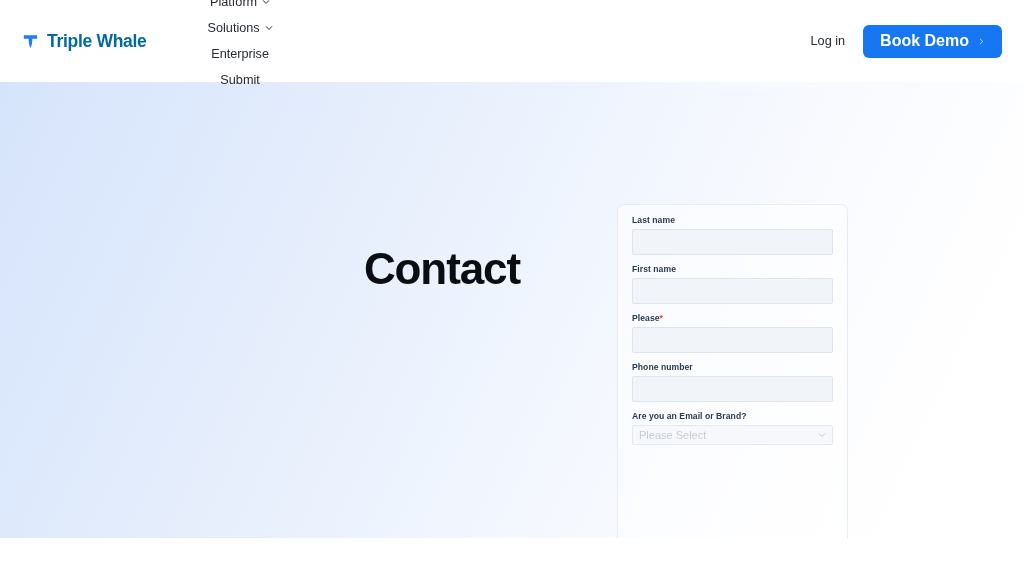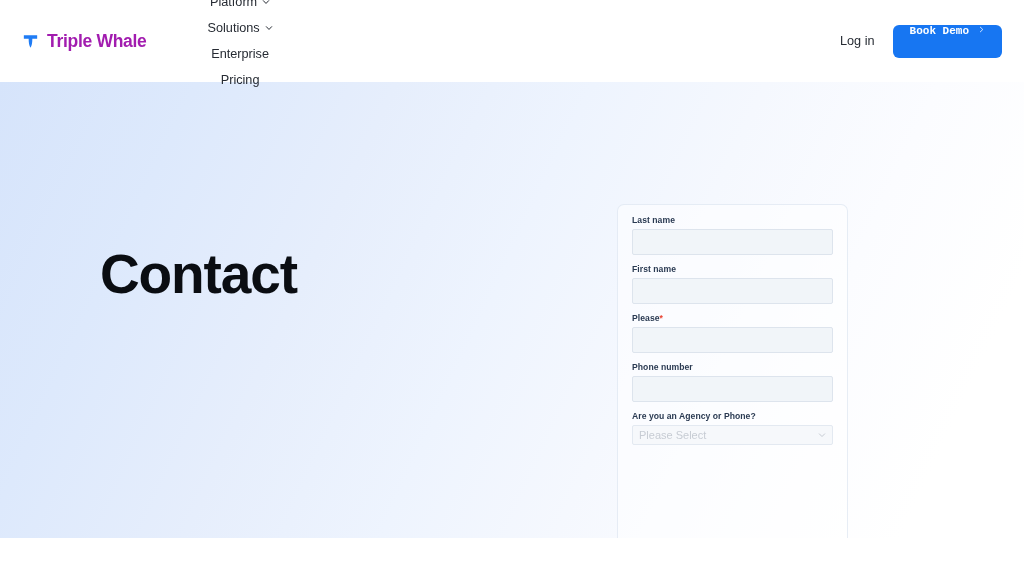--- a/index.html
+++ b/index.html
@@ -41,21 +41,21 @@
   }
   .brand-mark {
     width: 17px;
     height: 17px;
     display: block;
     flex: 0 0 auto;
   }
   .brand-name {
     font-size: 17.5px;
     font-weight: bold;
-    color: #a21caf;
+    color: #0369a1;
     letter-spacing: -0.3px;
     white-space: nowrap;
   }
 
   .nav {
     display: flex;
     align-items: center;
     margin-left: 47px;
     gap: 0px;
     flex-direction: column;
@@ -87,32 +87,32 @@
   }
   .login-link {
     font-size: 12.7px;
     color: #262b33;
     text-decoration: none;
     white-space: nowrap;
     cursor: pointer;
   }
   .demo-btn {
     display: flex;
-    align-items: flex-start;
+    align-items: center;
     gap: 9px;
     background: #1776f2;
     color: #ffffff;
-    font-size: 11px;
+    font-size: 16px;
     font-weight: bold;
     border: none;
     border-radius: 6px;
     padding: 0 17px;
     height: 33px;
     cursor: pointer;
-    font-family: Liberation Mono, monospace;
+    font-family: Liberation Sans, sans-serif;
     white-space: nowrap;
   }
   .demo-arrow { display: block; width: 7px; height: 9px; opacity: .95; }
 
   
   .hero {
     position: absolute;
     top: 82px; left: 0;
     width: 1024px;
     height: 456px;
@@ -129,26 +129,27 @@
     overflow: hidden;
   }
 
   .hero-copy {
     position: absolute;
     left: 100px;
     top: 165px;
     width: 420px;
   }
   .hero-title {
-    font-size: 55px;
+    font-size: 44px;
     font-weight: bold;
     color: #0a0d12;
     letter-spacing: -1.1px;
     line-height: 1;
     margin-bottom: 39px;
+    text-align: right;
   }
   .hero-sub {
     font-size: 16px;
     line-height: 1.45;
     color: #15191f;
     max-width: 400px;
   }
 
   
   .form-card {
@@ -265,21 +266,21 @@
         <span class="chev">
           <svg viewBox="0 0 12 12">
               <path d="M2 4 L6 8.2 L10 4" stroke="#262b33" stroke-width="1.5" fill="none" stroke-linecap="round" stroke-linejoin="round"></path>
             </svg>
         </span>
       </div>
       <div class="nav-item">
         <span>Enterprise</span>
       </div>
       <div class="nav-item">
-        <span>Pricing</span>
+        <span>Submit</span>
       </div>
     </nav>
 
     <div class="header-right">
       <a class="login-link" href="#">Log in</a>
       <button class="demo-btn">
         <span>Book Demo</span>
         <svg class="demo-arrow" viewBox="0 0 12 12">
           <path d="M4 2 L8.2 6 L4 10" stroke="#ffffff" stroke-width="1.4" fill="none" stroke-linecap="round" stroke-linejoin="round"></path>
         </svg>
@@ -309,21 +310,21 @@
         <label class="field-label"><span>Please</span><span class="req">*</span></label>
         <input class="text-input" type="email" value="" style="">
       </div>
 
       <div class="field">
         <label class="field-label">Phone number</label>
         <input class="text-input" type="tel" value="" style="">
       </div>
 
       <div class="field">
-        <label class="field-label">Are you an Agency or Phone?</label>
+        <label class="field-label">Are you an Email or Brand?</label>
         <div class="select-wrap">
           <select class="select-input">
             <option>Please Select</option>
           </select>
           <svg class="select-chev" viewBox="0 0 12 12">
             <path d="M2 4.3 L6 8.3 L10 4.3" stroke="#b9bfc8" stroke-width="1.2" fill="none" stroke-linecap="round" stroke-linejoin="round"></path>
           </svg>
         </div>
       </div>
 

